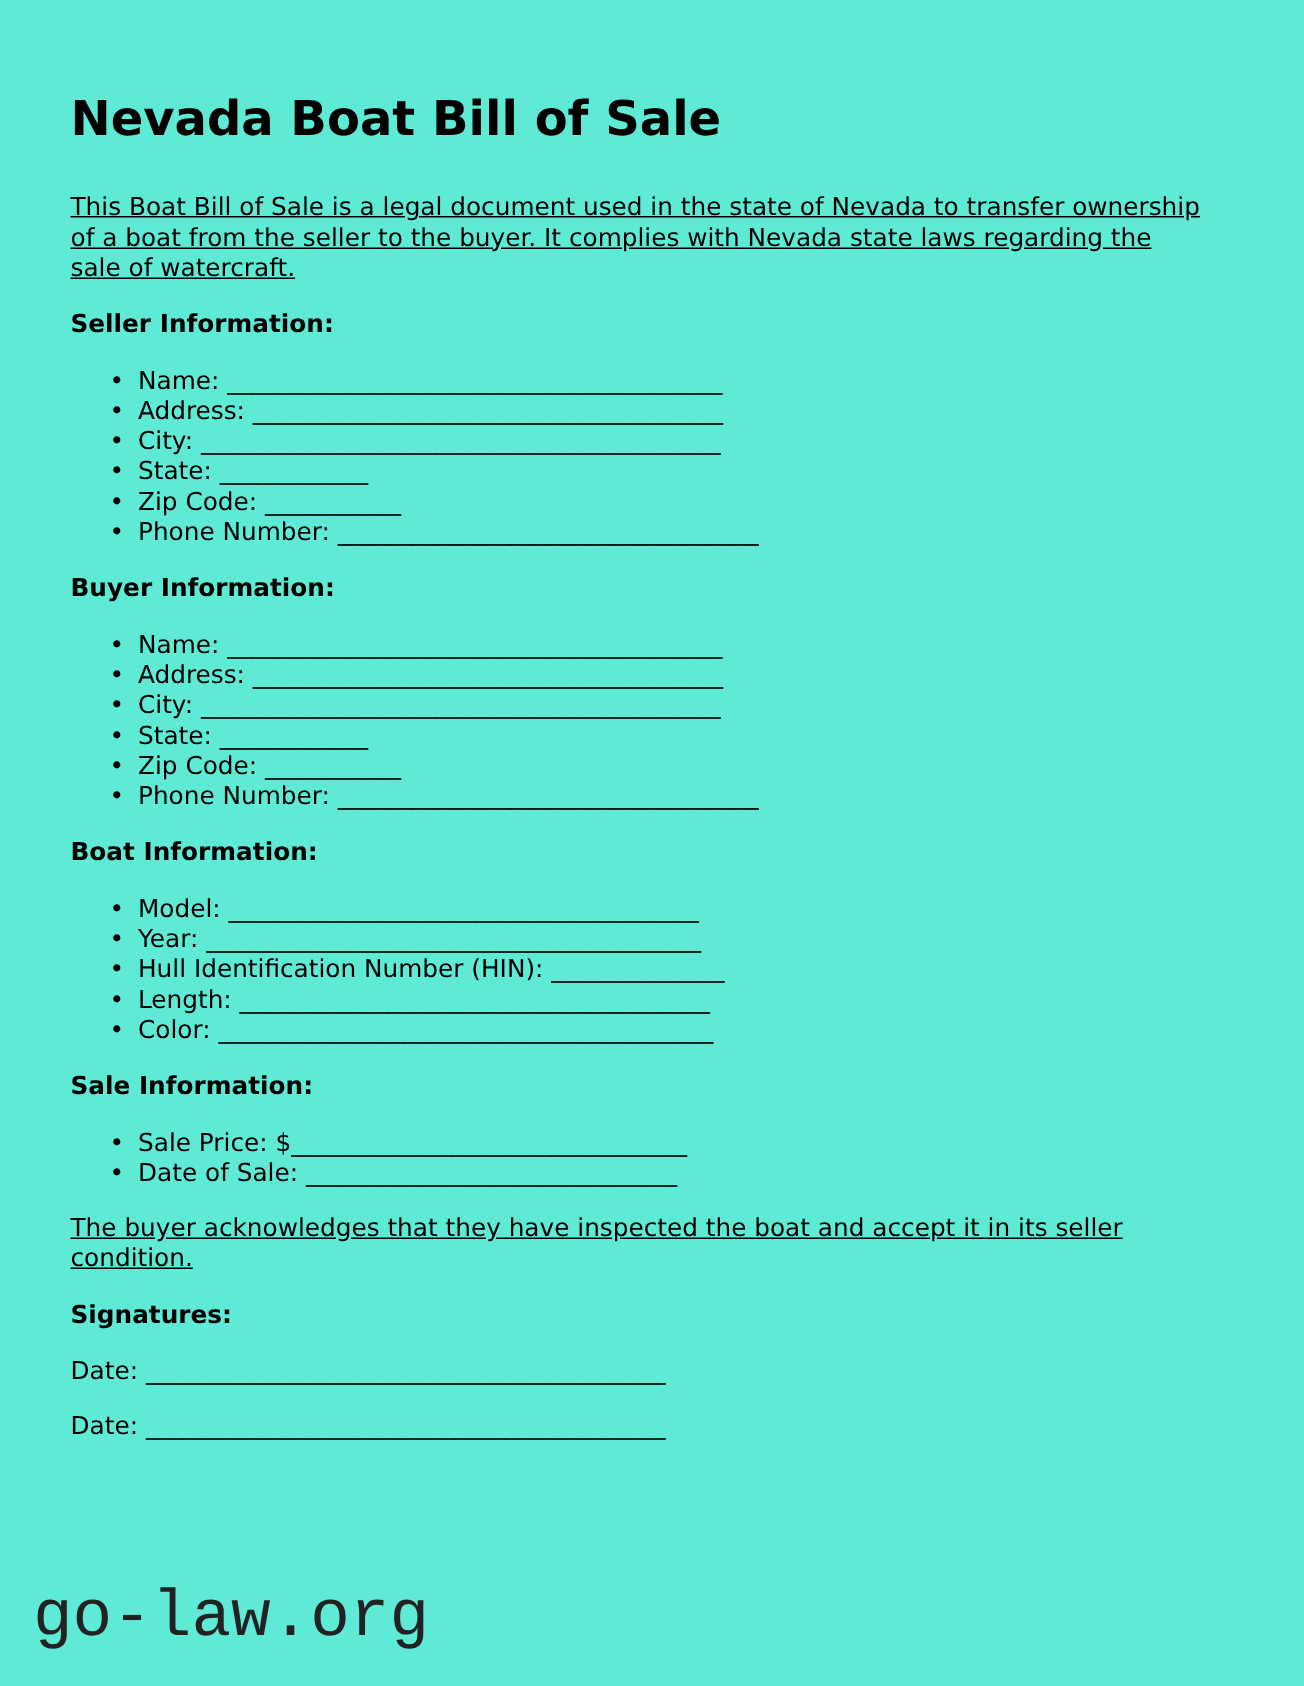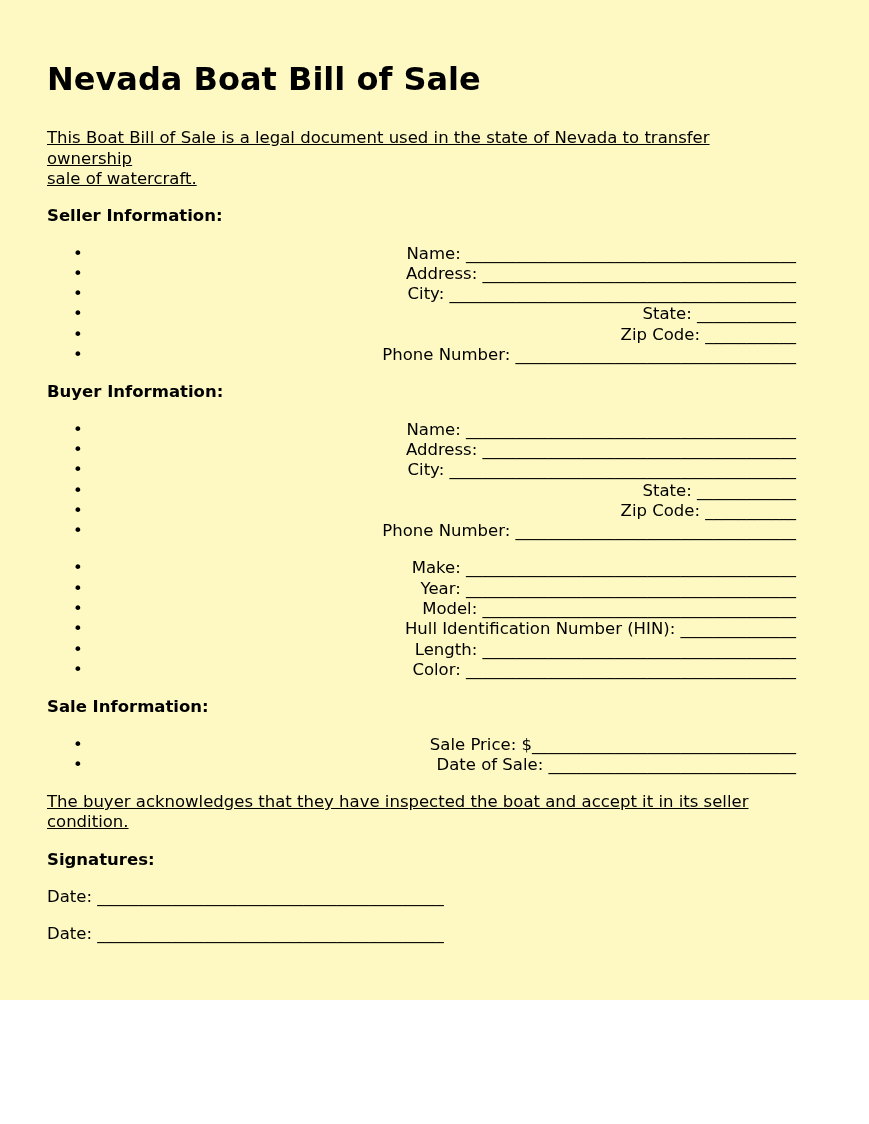--- a/index.html
+++ b/index.html
@@ -1,43 +1,43 @@
 <!DOCTYPE html>
 <html><head>
 <meta charset="utf-8">
 <style>
   * { box-sizing: border-box; }
   html, body { margin: 0; padding: 0; background: #ffffff; }
   .page {
     position: relative;
     width: 869px;
-    height: 1000px;
-    background: #fef9c3;
+    height: 1124px;
+    background: #5eead4;
     color: #000000;
     font-family: "DejaVu Sans", sans-serif;
     font-size: 16.5px;
     line-height: 20.3px;
-    padding: 60px 73px 0 47px;
+    padding: 60px 48px 0 47px;
     overflow: hidden;
   }
   h1.doc-title {
     font-size: 32px;
     line-height: 38.4px;
     font-weight: bold;
     margin: 0 0 30px 0;
   }
   p.para { margin: 0 0 17px 0; }
   p.heading { font-weight: bold; margin: 0 0 17px 0; }
   .line { display: block; text-decoration: underline; }
   ul.fields {
     list-style: none;
     margin: 0 0 17px 0;
     padding: 0 0 0 45px;
   }
-  ul.fields li { position: relative; text-align: right; }
+  ul.fields li { position: relative; }
   ul.fields li::before {
     content: "\2022";
     position: absolute;
     left: -19px;
     top: 0;
   }
   .sig-row { margin: 0 0 17px 0; }
   .watermark {
     position: absolute;
     left: 22px;
@@ -51,20 +51,21 @@
 </style>
 </head>
 <body>
 
 <div class="page">
 
   <h1 class="doc-title">Nevada Boat Bill of Sale</h1>
 
   <p class="para">
       <span class="line">This Boat Bill of Sale is a legal document used in the state of Nevada to transfer ownership</span>
+      <span class="line">of a boat from the seller to the buyer. It complies with Nevada state laws regarding the</span>
       <span class="line">sale of watercraft.</span>
     </p>
 
   <p class="heading">Seller Information:</p>
   <ul class="fields">
     <li><span>Name:</span> <span>________________________________________</span></li>
     <li><span>Address:</span> <span>______________________________________</span></li>
     <li><span>City:</span> <span>__________________________________________</span></li>
     <li><span>State:</span> <span>____________</span></li>
     <li><span>Zip Code:</span> <span>___________</span></li>
@@ -74,24 +75,24 @@
   <p class="heading">Buyer Information:</p>
   <ul class="fields">
     <li><span>Name:</span> <span>________________________________________</span></li>
     <li><span>Address:</span> <span>______________________________________</span></li>
     <li><span>City:</span> <span>__________________________________________</span></li>
     <li><span>State:</span> <span>____________</span></li>
     <li><span>Zip Code:</span> <span>___________</span></li>
     <li><span>Phone Number:</span> <span>__________________________________</span></li>
   </ul>
 
+  <p class="heading">Boat Information:</p>
   <ul class="fields">
-    <li><span>Make:</span> <span>________________________________________</span></li>
+    <li><span>Model:</span> <span>______________________________________</span></li>
     <li><span>Year:</span> <span>________________________________________</span></li>
-    <li><span>Model:</span> <span>______________________________________</span></li>
     <li><span>Hull Identification Number (HIN):</span> <span>______________</span></li>
     <li><span>Length:</span> <span>______________________________________</span></li>
     <li><span>Color:</span> <span>________________________________________</span></li>
   </ul>
 
   <p class="heading">Sale Information:</p>
   <ul class="fields">
     <li><span>Sale Price:</span> <span>$</span><span>________________________________</span></li>
     <li><span>Date of Sale:</span> <span>______________________________</span></li>
   </ul>

